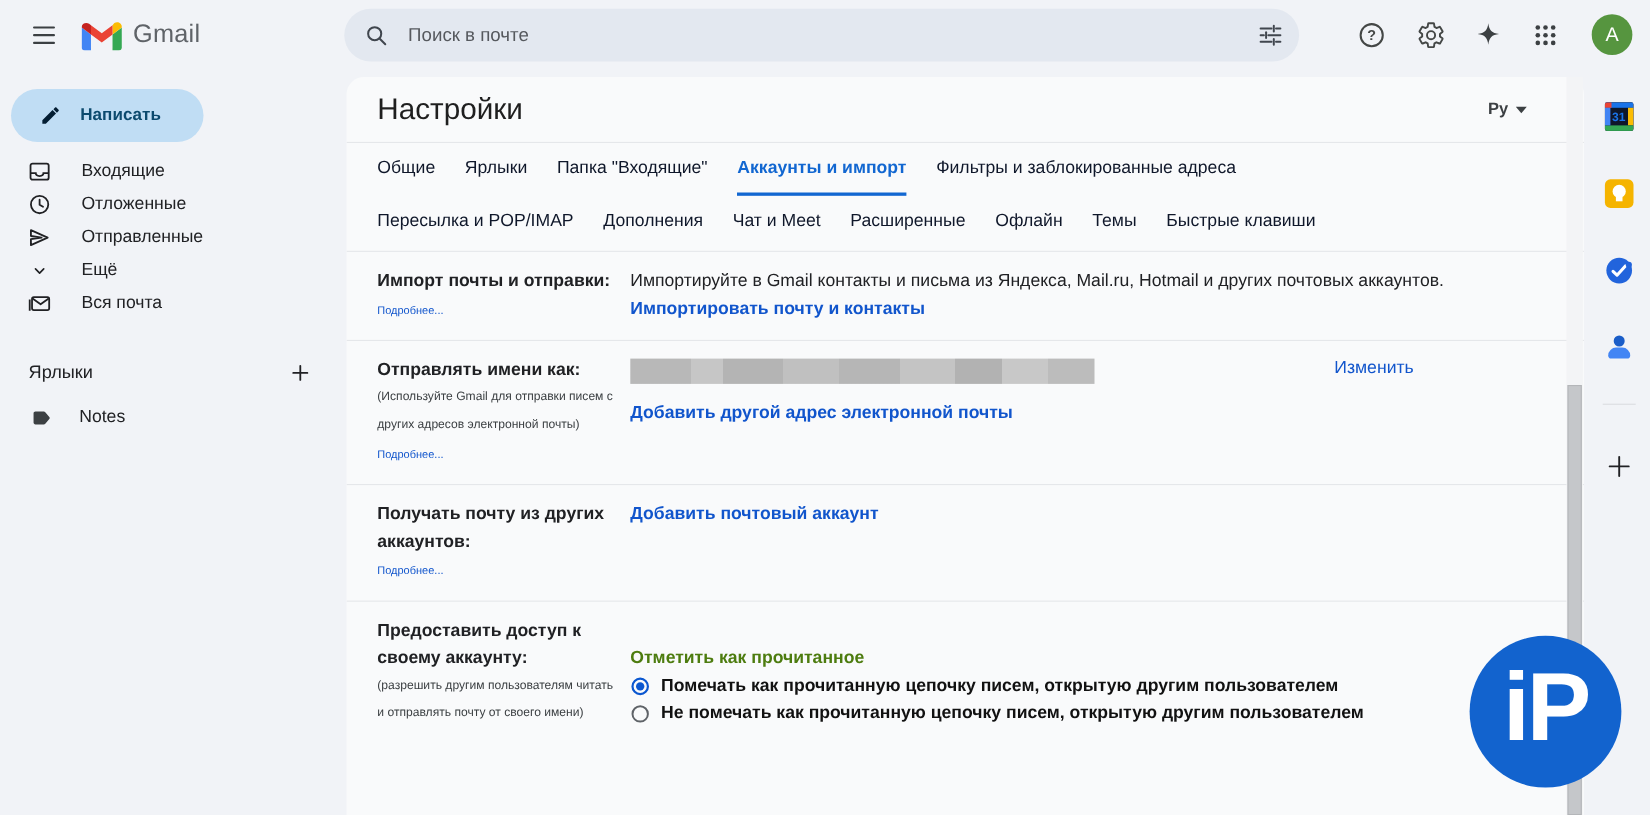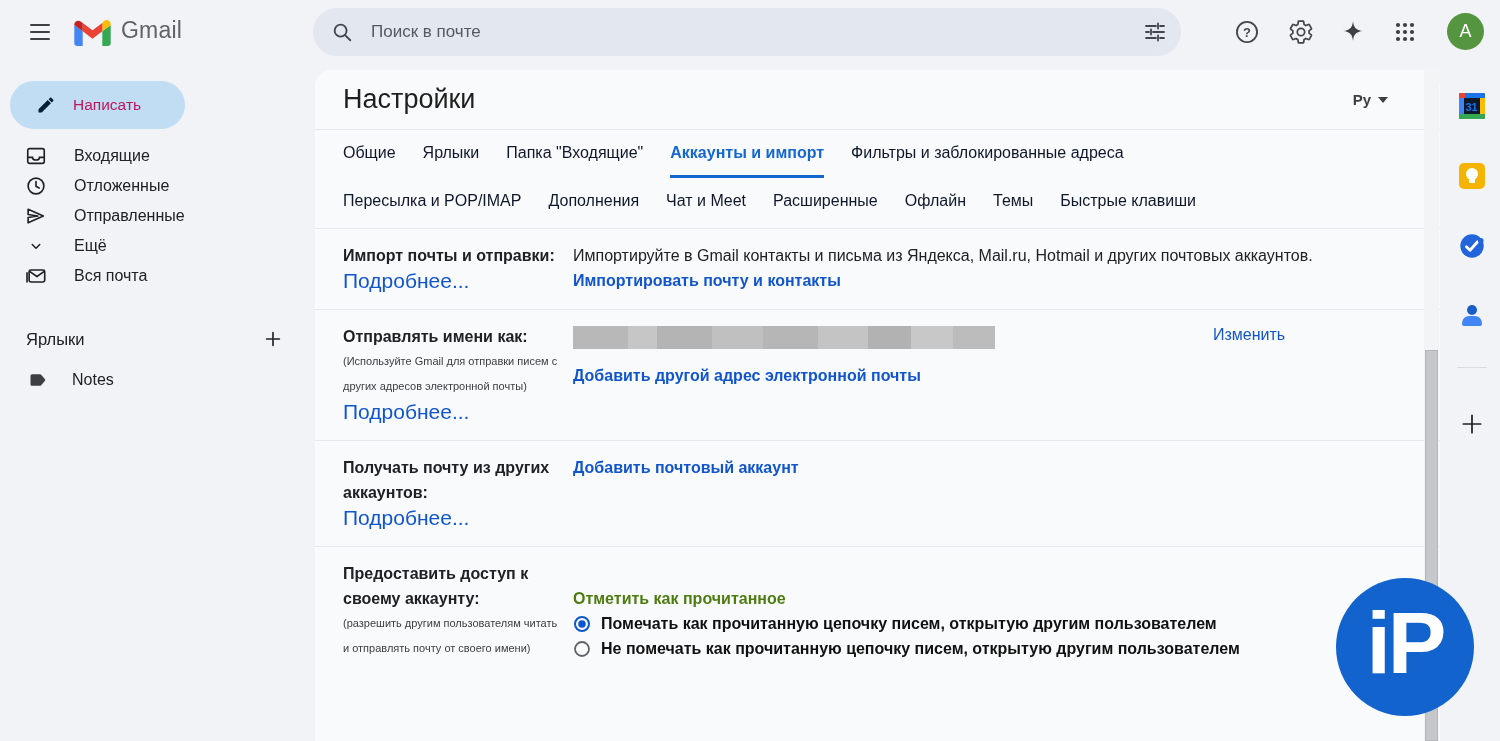--- a/index.html
+++ b/index.html
@@ -20,21 +20,21 @@
   .search-text { flex:1 1 auto; font-size:17px; color:#56595e; }
   .iconbtn { position:absolute; top:12px; width:40px; height:40px; border-radius:50%;
     display:flex; align-items:center; justify-content:center; cursor:pointer; }
   .avatar { position:absolute; left:1447px; top:13px; width:37px; height:37px; border-radius:50%;
     color:#fff; font-size:18px; display:flex; align-items:center; justify-content:center; cursor:pointer; }
 
   
   .sidebar { position:absolute; left:0; top:64px; width:315px; bottom:0; }
   .compose { position:absolute; left:10px; top:17px; width:175px; height:48px; border-radius:24px;
     background:#c0ddf4; display:flex; align-items:center; padding-left:26px; gap:17px; cursor:pointer; }
-  .compose .lbl { font-size:15.5px; font-weight:400; color:#be185d; }
+  .compose .lbl { font-size:15.5px; font-weight:700; color:#0c4a6e; }
   .nav { position:absolute; left:0; top:77px; width:300px; }
   .nav-item { height:30px; display:flex; align-items:center; padding-left:24px; gap:26px;
     font-size:16px; color:#202124; cursor:pointer; border-radius:0 16px 16px 0; }
   .nav-item .ic { width:24px; height:24px; display:flex; align-items:center; justify-content:center; }
   .labels-hdr { position:absolute; left:26px; top:260px; width:262px; display:flex; align-items:center; justify-content:space-between; }
   .labels-hdr .t { font-size:16.5px; color:#202124; }
   .plusbtn { width:30px; height:30px; display:flex; align-items:center; justify-content:center; cursor:pointer; }
   .label-item { position:absolute; left:0; top:300px; width:300px; height:32px; display:flex; align-items:center;
     padding-left:28px; gap:24px; font-size:16px; cursor:pointer; }
 
@@ -51,21 +51,21 @@
   .tab.active { color:#1267d1; font-weight:700; border-bottom-color:#1267d1; }
   .tabs-wrap { border-bottom:1px solid #e5e7ea; padding-bottom:2px; }
 
   .srow { position:relative; display:grid; grid-template-columns:215px 1fr; column-gap:15px;
     padding:14px 48px 14px 28px; border-bottom:1px solid #e5e7ea; }
   .srow:last-child { border-bottom:none; }
   .slabel { font-size:16px; line-height:25px; }
   .slabel .b { font-weight:700; color:#202124; }
   .slabel .note { font-size:11px; line-height:25px; color:#3c4043; display:block; }
   .link { color:#1155cc; cursor:pointer; text-decoration:none; }
-  .more { font-size:21px; line-height:25px;margin-top:29px; }
+  .more { font-size:10px; line-height:25px;margin-top:29px; }
   .scontent { font-size:16px; line-height:25px; }
   .action { font-weight:700; font-size:16px; line-height:25px; display:inline-block; }
   .desc { white-space:nowrap; color:#202124; }
   .redacted { width:422px; height:23px; margin:2px 0 14px 0;
     background:linear-gradient(90deg,#b8b8b8 0 13%,#c6c6c6 13% 20%,#b4b4b4 20% 33%,#c0c0c0 33% 45%,#b6b6b6 45% 58%,#c4c4c4 58% 70%,#b2b2b2 70% 80%,#c8c8c8 80% 90%,#bcbcbc 90%); }
   .editlink { position:absolute; left:898px; top:16px; font-size:16px; }
   .mark-hdr { font-weight:700; color:#4d7c0f; margin-top:25px; }
   .radio-line { display:flex; align-items:center; gap:10px; height:25px; font-size:16px; font-weight:600; color:#111; }
 
   

